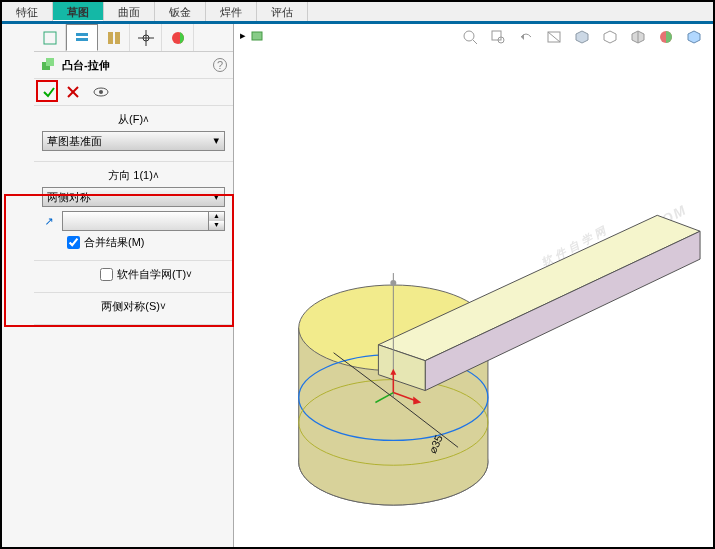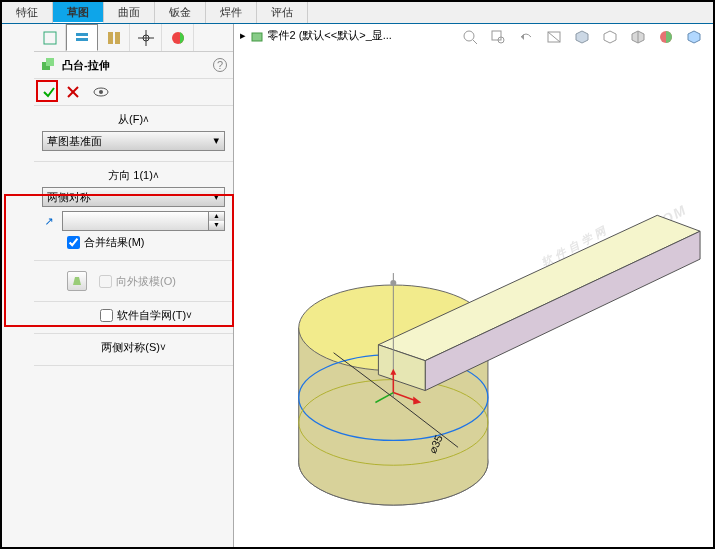--- a/index.html
+++ b/index.html
@@ -1,23 +1,23 @@
 <!DOCTYPE html>
 <html><head>
 <meta charset="utf-8">
 <style>
   * { box-sizing: border-box; margin: 0; padding: 0; font-family: "Microsoft YaHei", sans-serif; font-size: 11px; }
   body { width: 715px; height: 549px; background: #fff; overflow: hidden; position: relative; }
 
   .frame { border: 2px solid #000; width: 715px; height: 549px; position: relative; }
 
   
-  .tabbar { display: flex; height: 22px; background: #f0f0f0; border-bottom: 1px solid #0369a1; }
+  .tabbar { display: flex; height: 22px; background: #f0f0f0; border-bottom: 3px solid #0369a1; }
   .tab { padding: 3px 14px; border-right: 1px solid #ccc; color: #333; cursor: pointer; }
-  .tab.active { background: #0ea5e9; border-bottom: 1px solid #fff; font-weight: bold; }
+  .tab.active { background: #14b8a6; border-bottom: 1px solid #fff; font-weight: bold; }
 
   
   .main { display: flex; height: calc(100% - 22px); }
   .panel { width: 232px; border-right: 1px solid #aaa; background: #f6f6f6; display: flex; flex-direction: column; padding-left: 32px; }
   .viewport { flex: 1; position: relative; background: #fff; }
 
   
   .panel-icons { display: flex; height: 28px; border-bottom: 1px solid #ccc; }
   .panel-icons .pi { width: 32px; display: flex; align-items: center; justify-content: center; border-right: 1px solid #ddd; cursor: pointer; }
   .panel-icons .pi.active { background: #fff; border: 1px solid #888; border-bottom: 1px solid #fff; }
@@ -180,31 +180,20 @@
                 <div>▼</div>
               </div>
           </div>
         </div>
         <div class="row chk">
           <input type="checkbox" checked="" style="">
           <span>合并结果(M)</span>
         </div>
       </div>
 
-      <div class="sect">
-        <div class="row chk">
-          <span class="draftbtn">
-              <svg width="12" height="12">
-                <polygon points="2,10 10,10 8,2 4,2" fill="#9c7"></polygon>
-              </svg>
-            </span>
-          <input type="checkbox" disabled="" style="">
-          <span class="disabled">向外拔模(O)</span>
-        </div>
-      </div>
 
       <div class="sect">
         <div class="hdr">
           <span class="chk">
               <input type="checkbox" style=""> 
               <span>软件自学网(T)</span>
             </span>
           <span class="chev">˅</span>
         </div>
       </div>
@@ -218,21 +207,20 @@
 
       <div class="redbox2"></div>
     </div>
 
     <div class="viewport">
       <div class="crumb">
         <span>▸</span>
         <svg width="14" height="14">
             <rect x="2" y="4" width="10" height="8" fill="#8c8" stroke="#494"></rect>
           </svg>
-        <span>零件2 (默认&lt;&lt;默认&gt;_显...</span>
       </div>
 
       <div class="viewtools">
         <div class="vt">
             <svg width="16" height="16">
               <circle cx="7" cy="7" r="5" fill="none" stroke="#777"></circle>
               <line x1="11" y1="11" x2="15" y2="15" stroke="#777"></line>
             </svg>
           </div>
         <div class="vt">

